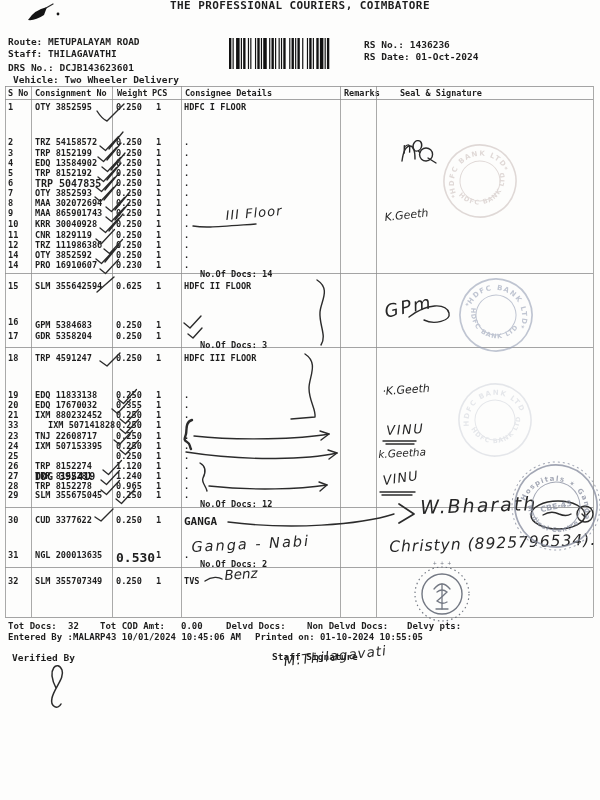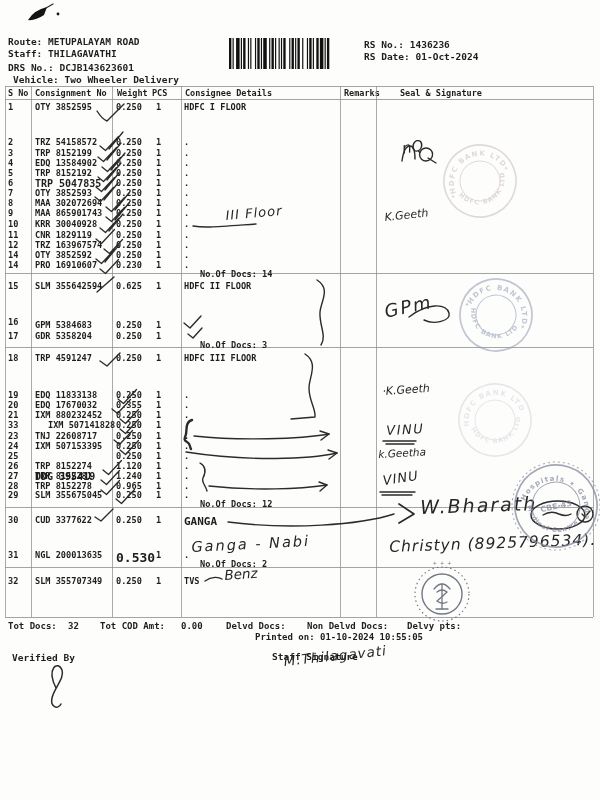--- a/index.html
+++ b/index.html
@@ -16,20 +16,21 @@
        letter-spacing:1.3px;fill:currentColor}
   .rim2{font-family:"DejaVu Sans",sans-serif;font-size:6.4px;font-weight:700;
        letter-spacing:1px;fill:currentColor}
   .ink{stroke:#2b2b2b;fill:none;stroke-linecap:round;stroke-linejoin:round}
 </style>
 </head>
 <body>
 
 <div class="page">
 
+  <div class="t" style="left:0;right:0;top:6;text-align:center;font-size:11px;letter-spacing:.4px">THE PROFESSIONAL COURIERS, COIMBATORE</div>
 
   <div class="t" style="left:8;top:37px;left:8px;font-size:9.5px"><span>Route:</span> <span>METUPALAYAM ROAD</span></div>
   <div class="t" style="left:8px;top:49px;font-size:9.5px"><span>Staff:</span> <span>THILAGAVATHI</span></div>
   <div class="t" style="left:8px;top:63px;font-size:9.5px"><span>DRS No.:</span> <span>DCJB143623601</span></div>
   <div class="t" style="left:13px;top:75px;font-size:9.5px"><span>Vehicle:</span> <span>Two Wheeler Delivery</span></div>
 
   <div class="t" style="left:364px;top:40px;font-size:9.5px"><span>RS No.:</span> <span>1436236</span></div>
   <div class="t" style="left:364px;top:52px;font-size:9.5px"><span>RS Date:</span> <span>01-Oct-2024</span></div>
 
   <svg class="overlay" id="barcode" width="130" height="34" style="left:229px;top:38px">
@@ -163,21 +164,21 @@
       </div>
       <div>
         <span class="t" style="left: 8px; top: 231px; font-size: 8.6px;">11</span>
         <span class="t" style="left: 35px; top: 231px; font-size: 8.6px;">CNR 1829119</span>
         <span class="t" style="left: 116px; top: 231px; font-size: 8.6px;">0.250</span>
         <span class="t" style="left: 156px; top: 231px; font-size: 8.6px;">1</span>
         <span class="t" style="left: 184px; top: 231px; font-size: 8.6px;">.</span>
       </div>
       <div>
         <span class="t" style="left: 8px; top: 241px; font-size: 8.6px;">12</span>
-        <span class="t" style="left: 35px; top: 241px; font-size: 8.6px;">TRZ 163967574</span>
+        <span class="t" style="left: 35px; top: 241px; font-size: 8.6px;">TRZ 111986386</span>
         <span class="t" style="left: 116px; top: 241px; font-size: 8.6px;">0.250</span>
         <span class="t" style="left: 156px; top: 241px; font-size: 8.6px;">1</span>
         <span class="t" style="left: 184px; top: 241px; font-size: 8.6px;">.</span>
       </div>
       <div>
         <span class="t" style="left: 8px; top: 251px; font-size: 8.6px;">14</span>
         <span class="t" style="left: 35px; top: 251px; font-size: 8.6px;">OTY 3852592</span>
         <span class="t" style="left: 116px; top: 251px; font-size: 8.6px;">0.250</span>
         <span class="t" style="left: 156px; top: 251px; font-size: 8.6px;">1</span>
         <span class="t" style="left: 184px; top: 251px; font-size: 8.6px;">.</span>
@@ -321,20 +322,21 @@
 
   <div>
     <span class="t" style="left:8px;top:622px;font-size:9px">Tot Docs:</span>
     <span class="t" style="left:68px;top:622px;font-size:9px">32</span>
     <span class="t" style="left:100px;top:622px;font-size:9px">Tot COD Amt:</span>
     <span class="t" style="left:181px;top:622px;font-size:9px">0.00</span>
     <span class="t" style="left:226px;top:622px;font-size:9px">Delvd Docs:</span>
     <span class="t" style="left:307px;top:622px;font-size:9px">Non Delvd Docs:</span>
     <span class="t" style="left:407px;top:622px;font-size:9px">Delvy pts:</span>
   </div>
+  <span class="t" style="left:8px;top:633px;font-size:9px">Entered By :MALARP43 10/01/2024 10:45:06 AM</span>
   <span class="t" style="left:255px;top:633px;font-size:9px">Printed on: 01-10-2024 10:55:05</span>
   <span class="t" style="left:12px;top:653px;font-size:9.5px">Verified By</span>
   <span class="t" style="left:272px;top:652px;font-size:9.5px">Staff Signature</span>
 
   <div class="hw" style="left:225px;top:209px;font-size:13px;letter-spacing:1px;transform:rotate(-5deg)">III Floor</div>
   <div class="hw" style="left:401px;top:142px;font-size:15px;transform:rotate(-10deg)">nQ</div>
   <div class="hw" style="left:384px;top:212px;font-size:11px;transform:rotate(-6deg)">K.Geeth</div>
   <div class="hw" style="left:383px;top:303px;font-size:18px;letter-spacing:2px;transform:rotate(-12deg)">GPm</div>
   <div class="hw" style="left:382px;top:386px;font-size:11px;transform:rotate(-4deg)">·K.Geeth</div>
   <div class="hw" style="left:386px;top:424px;font-size:13px;letter-spacing:1.5px;transform:rotate(-3deg)">VINU</div>

